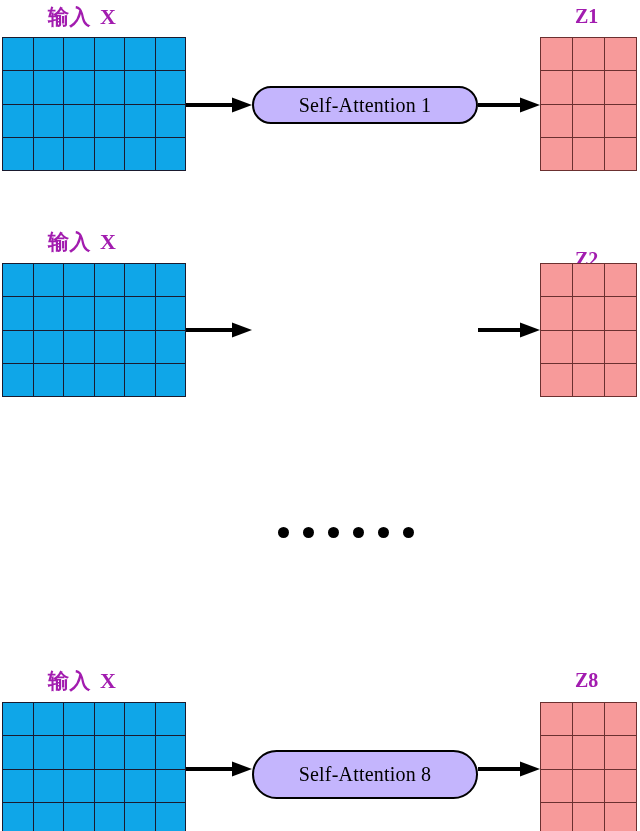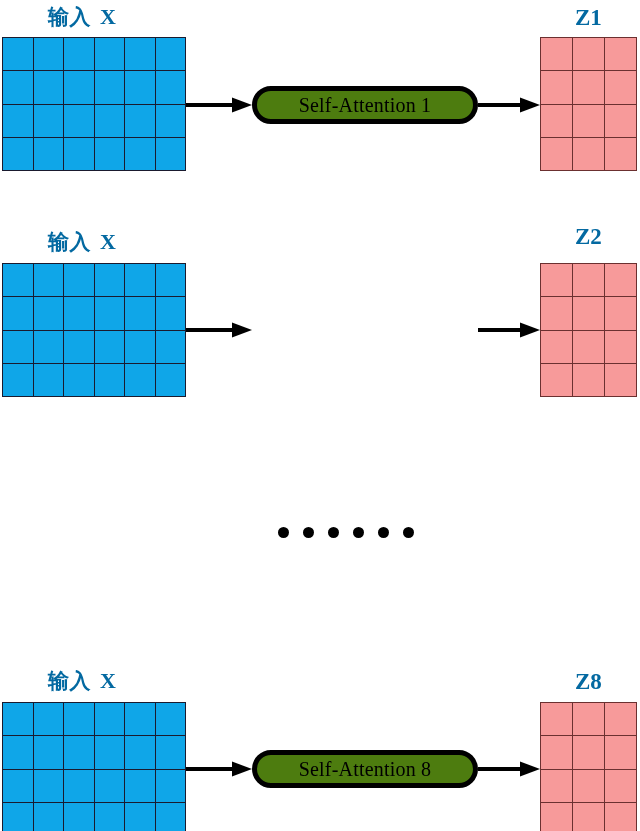--- a/index.html
+++ b/index.html
@@ -26,41 +26,41 @@
   .row {
     position: absolute;
     left: 0;
     width: 640px;
   }
 
   
   .label {
     position: absolute;
     font-weight: bold;
-    color: #0369a1;
+    color: #a21caf;
     white-space: nowrap;
     line-height: 1;
   }
   .label-input {
     font-size: 22px;
     letter-spacing: 0.5px;
   }
   .label-input .cjk {
     font-family: "DejaVu Sans", "Liberation Sans", sans-serif;
     font-weight: bold;
     font-size: 21px;
   }
   .label-input .latin {
     font-family: "Liberation Serif", "DejaVu Serif", serif;
     font-weight: bold;
     font-size: 22px;
     margin-left: 9px;
   }
   .label-out {
-    font-size: 23px;
+    font-size: 20px;
     font-family: "Liberation Serif", "DejaVu Serif", serif;
     font-weight: bold;
   }
 
   
   .grid {
     position: absolute;
     display: grid;
     box-sizing: border-box;
   }
@@ -85,23 +85,23 @@
   .grid-pink .cell {
     background: #f79a9a;
     border-right: 1px solid #6b3030;
     border-bottom: 1px solid #6b3030;
   }
 
   
   .pill {
     position: absolute;
     box-sizing: border-box;
-    border: 5px solid #000000;
+    border: 2px solid #000000;
     border-radius: 999px;
-    background: #4d7c0f;
+    background: #c4b5fd;
     display: flex;
     align-items: center;
     justify-content: center;
     color: #000000;
     font-size: 20px;
     font-family: "Liberation Serif", "DejaVu Serif", serif;
     letter-spacing: 0.2px;
     white-space: nowrap;
   }
 
@@ -244,21 +244,21 @@
     </div>
 
 
     <div class="arrow" style="left:478px; top:96px; width:62px;">
       <svg width="62" height="18" viewBox="0 0 62 18">
         <line x1="0" y1="9" x2="46" y2="9" stroke="#000000" stroke-width="4"></line>
         <polygon points="42,1.5 62,9 42,16.5" fill="#000000"></polygon>
       </svg>
     </div>
 
-    <div class="label label-out" style="left:575px; top:0;">
+    <div class="label label-out" style="left:575px; top:24px;">
       <span>Z2</span>
     </div>
 
     <div class="grid grid-pink" style="left:540px; top:38px; width:97px; height:134px; grid-template-columns:repeat(3,1fr); grid-template-rows:repeat(4,1fr);">
       <div class="cell"></div>
         <div class="cell"></div>
         <div class="cell"></div>
       <div class="cell"></div>
         <div class="cell"></div>
         <div class="cell"></div>
@@ -313,21 +313,21 @@
         <div class="cell"></div>
     </div>
 
     <div class="arrow" style="left:186px; top:96px; width:66px;">
       <svg width="66" height="18" viewBox="0 0 66 18">
         <line x1="0" y1="9" x2="50" y2="9" stroke="#000000" stroke-width="4"></line>
         <polygon points="46,1.5 66,9 46,16.5" fill="#000000"></polygon>
       </svg>
     </div>
 
-    <div class="pill" style="left:252px; top:86px; width:226px; height:38px;">
+    <div class="pill" style="left:252px; top:86px; width:226px; height:49px;">
       <span>Self-Attention 8</span>
     </div>
 
     <div class="arrow" style="left:478px; top:96px; width:62px;">
       <svg width="62" height="18" viewBox="0 0 62 18">
         <line x1="0" y1="9" x2="46" y2="9" stroke="#000000" stroke-width="4"></line>
         <polygon points="42,1.5 62,9 42,16.5" fill="#000000"></polygon>
       </svg>
     </div>
 

